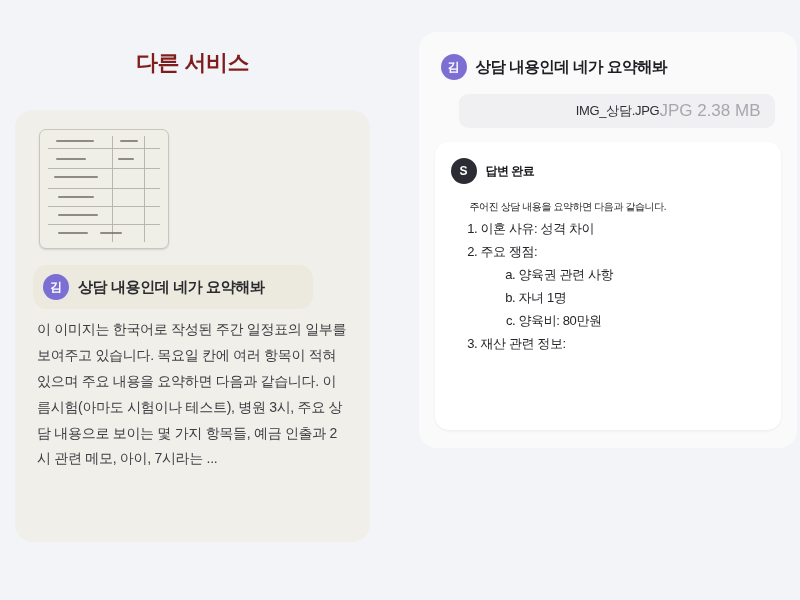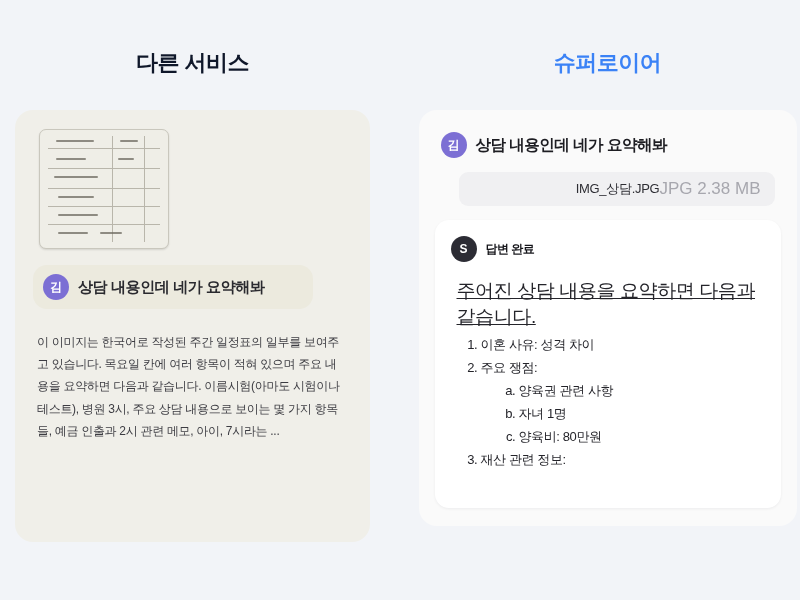--- a/index.html
+++ b/index.html
@@ -22,21 +22,21 @@
     display: flex;
     flex-direction: column;
     align-items: center;
   }
   .col-title {
     margin-top: 48px;
     font-size: 22px;
     font-weight: bold;
     letter-spacing: -0.5px;
   }
-  .col-left .col-title { color: #0f172a; }
+  .col-left .col-title { color: #7f1d1d; }
   .col-right .col-title { color: #3b82f6; }
 
   
   .left-card {
     margin-top: 32px;
     width: 355px;
     min-height: 432px;
     background: #f0efe9;
     border-radius: 18px;
     padding: 16px 18px 20px 18px;
@@ -93,22 +93,22 @@
   }
   .avatar.kim { background: #7c6fd4; }
   .avatar.s   { background: #2c2c34; }
   .left-prompt-text {
     font-size: 15px;
     font-weight: bold;
     color: #2a2a2f;
     letter-spacing: -0.4px;
   }
   .left-body {
-    margin-top: 22px;
-    font-size: 12px;
+    margin-top: 8px;
+    font-size: 14px;
     line-height: 1.85;
     color: #3c3c42;
     letter-spacing: -0.3px;
     padding: 0 4px;
   }
 
   
   .right-card {
     margin-top: 32px;
     width: 378px;
@@ -163,25 +163,24 @@
     align-items: center;
     gap: 9px;
   }
   .answer-head .title {
     font-size: 12px;
     font-weight: bold;
     color: #15151a;
     letter-spacing: -0.5px;
   }
   .answer-lead {
-    margin: 16px 0 0 6px;
-    font-size: 19px;
+    margin: 16px 0 0 19px;
+    font-size: 10px;
     color: #24242a;
     letter-spacing: -0.4px;
-    text-decoration: underline;
   }
   ol.lvl1 {
     margin: 6px 0 0 0;
     padding-left: 30px;
     font-size: 13px;
     color: #24242a;
     letter-spacing: -0.4px;
   }
   ol.lvl1 > li { margin: 5px 0; }
   ol.lvl2 {
@@ -223,21 +222,20 @@
       <div class="left-prompt">
         <div class="avatar kim">김</div>
         <div class="left-prompt-text">상담 내용인데 네가 요약해봐</div>
       </div>
 
       <div class="left-body">이 이미지는 한국어로 작성된 주간 일정표의 일부를 보여주고 있습니다. 목요일 칸에 여러 항목이 적혀 있으며 주요 내용을 요약하면 다음과 같습니다. 이름시험(아마도 시험이나 테스트), 병원 3시, 주요 상담 내용으로 보이는 몇 가지 항목들, 예금 인출과 2시 관련 메모, 아이, 7시라는 ...</div>
     </div>
   </div>
 
   <div class="column col-right">
-    <div class="col-title">슈퍼로이어</div>
 
     <div class="right-card">
 
       <div class="user-block">
         <div class="user-head">
           <div class="avatar kim">김</div>
           <div class="title">상담 내용인데 네가 요약해봐</div>
         </div>
         <div class="file-chip">
           <span class="file-name">IMG_상담.JPG</span>

